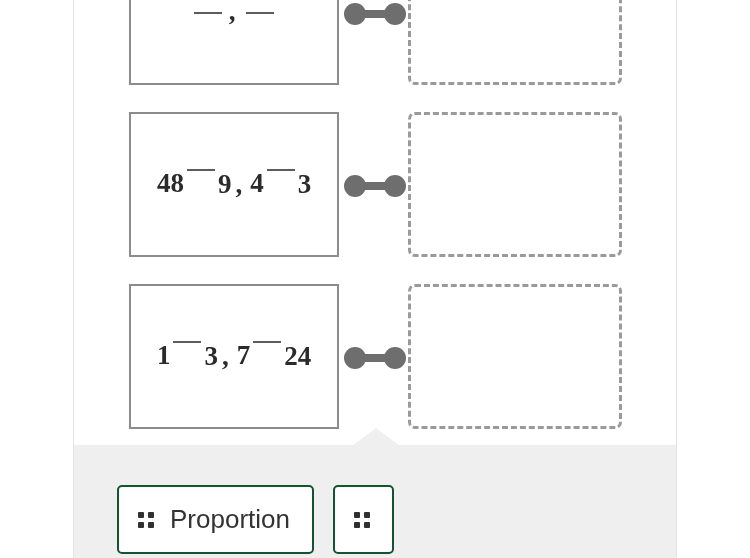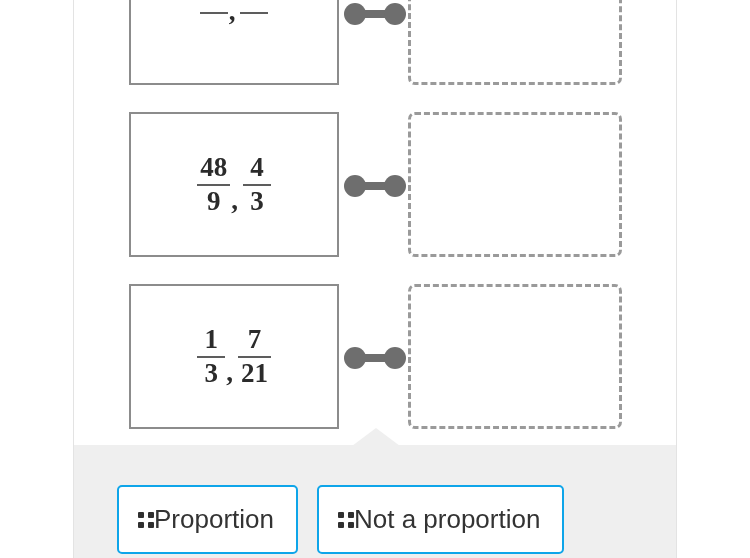--- a/index.html
+++ b/index.html
@@ -110,22 +110,20 @@
     display: flex;
     align-items: center;
     font-family: "Liberation Serif", serif;
     color: #2b2b2b;
     font-size: 27px;
     font-weight: 700;
     line-height: 1;
   }
   .frac {
     display: inline-flex;
-    flex-direction: column;
-    align-items: center;
     line-height: 1.08;
   }
   .frac .num { padding: 0 3px 1px 3px; }
   .frac .bar {
     width: 100%;
     min-width: 28px;
     height: 2px;
     background: #5d5d5d;
   }
   .frac .den { padding: 1px 3px 0 3px; }
@@ -158,22 +156,23 @@
   }
   .bank-choices {
     display: flex;
     gap: 19px;
     padding-left: 43px;
   }
 
   .choice-btn {
     display: inline-flex;
     align-items: center;
-    background: #ffffff;
-    border: 2px solid #0ea5e9;
+    gap: 16px;
+    background: #ffffff;
+    border: 2px solid #14532d;
     border-radius: 5px;
     padding: 17px 22px 17px 19px;
     font-family: "Liberation Sans", sans-serif;
     font-size: 26px;
     color: #333333;
     cursor: grab;
     box-sizing: border-box;
     white-space: nowrap;
   }
 
@@ -255,21 +254,21 @@
           <div class="frac-pair">
             <span class="frac">
               <span class="num">1</span>
               <span class="bar"></span>
               <span class="den">3</span>
             </span>
             <span class="frac-comma">,</span>
             <span class="frac">
               <span class="num">7</span>
               <span class="bar"></span>
-              <span class="den">21</span>
+              <span class="den">24</span>
             </span>
           </div>
         </div>
         <div class="connector">
           <span class="knob left"></span>
           <span class="bar"></span>
           <span class="knob right"></span>
         </div>
         <div class="drop-zone"></div>
       </div>
@@ -291,21 +290,20 @@
           <span>Proportion</span>
         </div>
 
         <div class="choice-btn">
           <span class="dot-grid">
             <i></i>
               <i></i>
               <i></i>
               <i></i>
           </span>
-          <span>Not a proportion</span>
         </div>
 
       </div>
     </div>
 
   </div>
 
 </div>
 
 </body></html>

